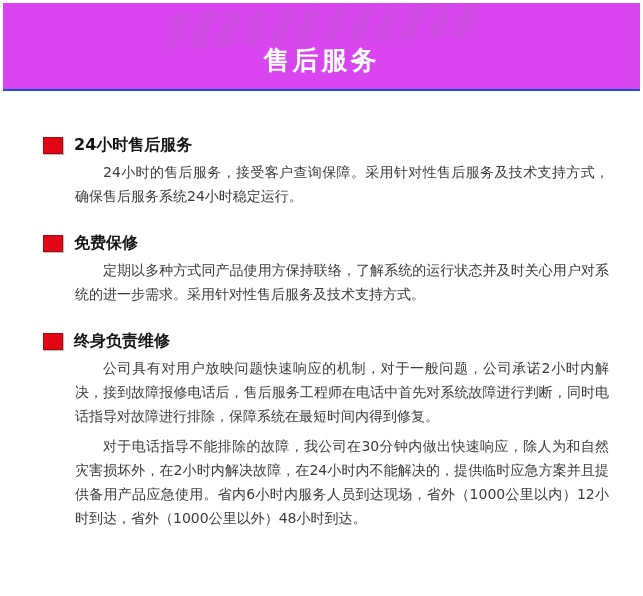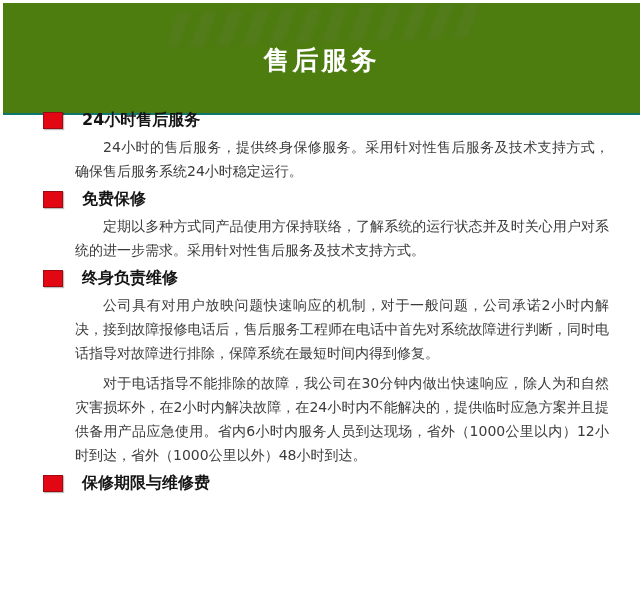--- a/index.html
+++ b/index.html
@@ -14,23 +14,23 @@
     height: 596px;
     background: #ffffff;
     overflow: hidden;
   }
   
   .header {
     position: absolute;
     left: 3px;
     right: 3px;
     top: 3px;
-    height: 112px;
-    background: #4d7c0f;
-    border-bottom: 2px solid #0f766e;
+    height: 88px;
+    background: #d946ef;
+    border-bottom: 2px solid #1d4ed8;
     overflow: hidden;
   }
   .watermark {
     position: absolute;
     left: 170px;
     top: 4px;
     width: 300px;
     height: 36px;
     transform: skewX(-18deg) rotate(-2deg);
     background: repeating-linear-gradient(
@@ -58,21 +58,21 @@
     position: absolute;
     left: 43px;
     right: 34px;
     top: 110px;
   }
   .sec-head {
     display: flex;
     align-items: center;
     margin: 9px 0 5px 0;
   }
-  .sec-head:first-child { margin-top: 0; gap: 8px; }
+  .sec-head:first-child { margin-top: 25px; }
   .bullet {
     flex: 0 0 auto;
     width: 20px;
     height: 17px;
     background: #e30613;
     border: 1px solid #9e0b10;
     box-shadow: 1px 1px 1px rgba(0,0,0,0.25);
     margin-right: 11px;
   }
   .sec-title {
@@ -101,21 +101,21 @@
   </header>
 
   <main class="content">
 
     <section>
       <div class="sec-head">
         <span class="bullet"></span>
         <h2 class="sec-title">24小时售后服务</h2>
       </div>
       <div class="sec-body">
-        <p>24小时的售后服务，提供终身保修服务。采用针对性售后服务及技术支持方式，确保售后服务系统24小时稳定运行。</p>
+        <p>24小时的售后服务，接受客户查询保障。采用针对性售后服务及技术支持方式，确保售后服务系统24小时稳定运行。</p>
       </div>
     </section>
 
     <section>
       <div class="sec-head">
         <span class="bullet"></span>
         <h2 class="sec-title">免费保修</h2>
       </div>
       <div class="sec-body">
         <p>定期以多种方式同产品使用方保持联络，了解系统的运行状态并及时关心用户对系统的进一步需求。采用针对性售后服务及技术支持方式。</p>
@@ -127,20 +127,16 @@
         <span class="bullet"></span>
         <h2 class="sec-title">终身负责维修</h2>
       </div>
       <div class="sec-body">
         <p>公司具有对用户放映问题快速响应的机制，对于一般问题，公司承诺2小时内解决，接到故障报修电话后，售后服务工程师在电话中首先对系统故障进行判断，同时电话指导对故障进行排除，保障系统在最短时间内得到修复。</p>
         <p>对于电话指导不能排除的故障，我公司在30分钟内做出快速响应，除人为和自然灾害损坏外，在2小时内解决故障，在24小时内不能解决的，提供临时应急方案并且提供备用产品应急使用。省内6小时内服务人员到达现场，省外（1000公里以内）12小时到达，省外（1000公里以外）48小时到达。</p>
       </div>
     </section>
 
     <section>
-      <div class="sec-head">
-        <span class="bullet"></span>
-        <h2 class="sec-title">保修期限与维修费</h2>
-      </div>
     </section>
 
   </main>
 </div>
 
 </body></html>

